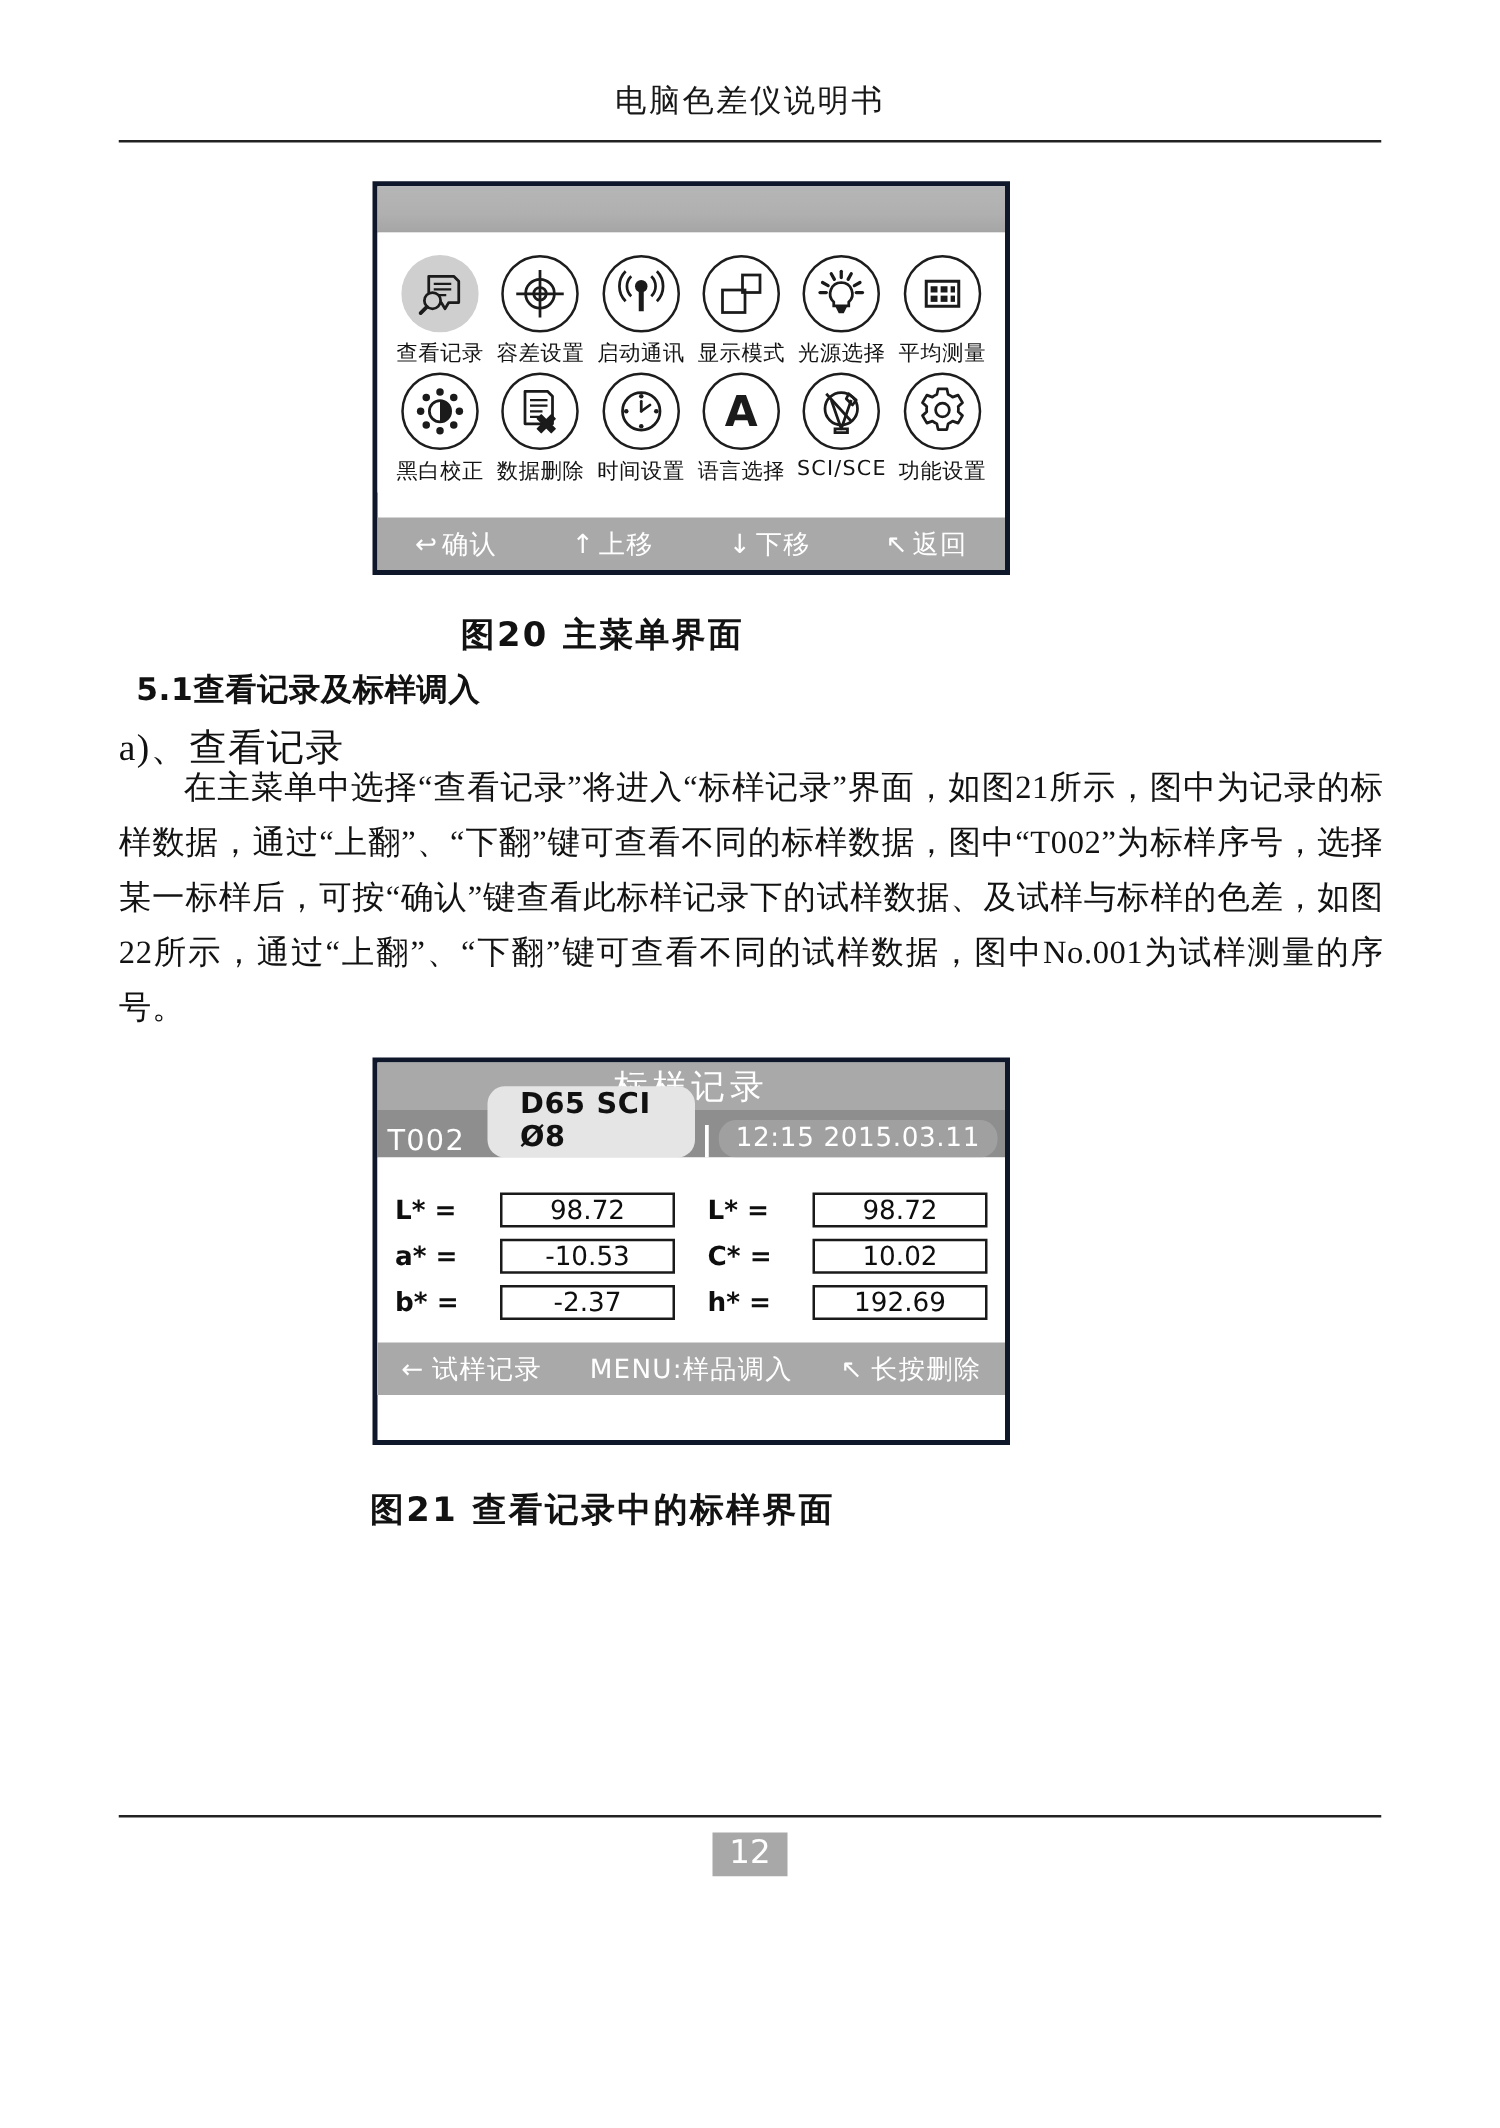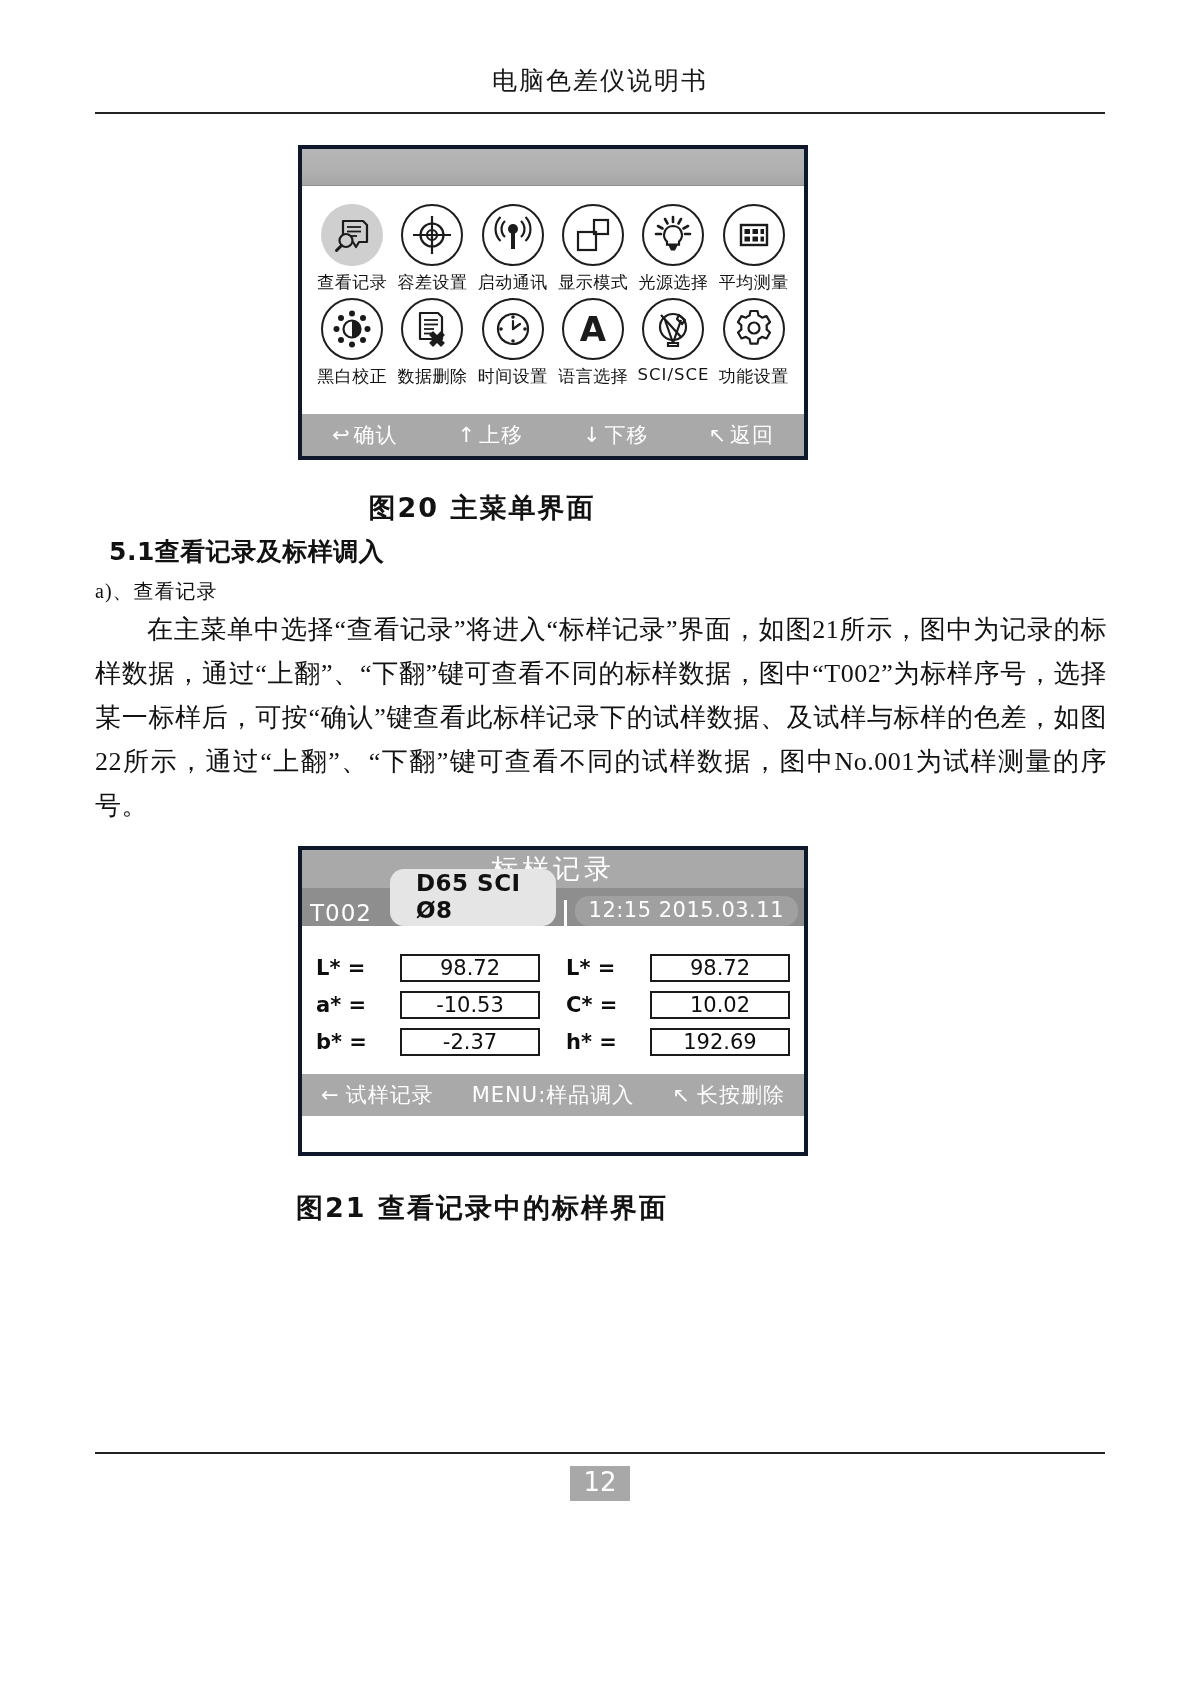--- a/index.html
+++ b/index.html
@@ -282,21 +282,21 @@
     font-size: 25px;
     letter-spacing: 0.5px;
     color: #111;
     margin-left: 14px;
   }
   #heading-51 { top: 535px; }
 
   .sub-heading {
     position: absolute;
     left: 95px;
-    font-size: 20px;
+    font-size: 30px;
     letter-spacing: 1px;
     color: #111;
   }
   #heading-a { top: 578px; }
 
   .body-para {
     position: absolute;
     left: 95px;
     top: 608px;
     width: 1012px;

